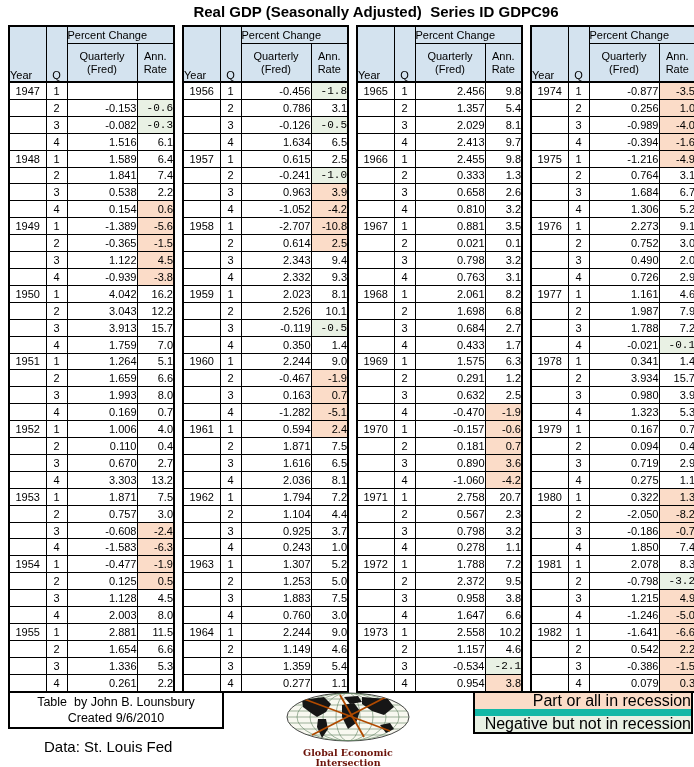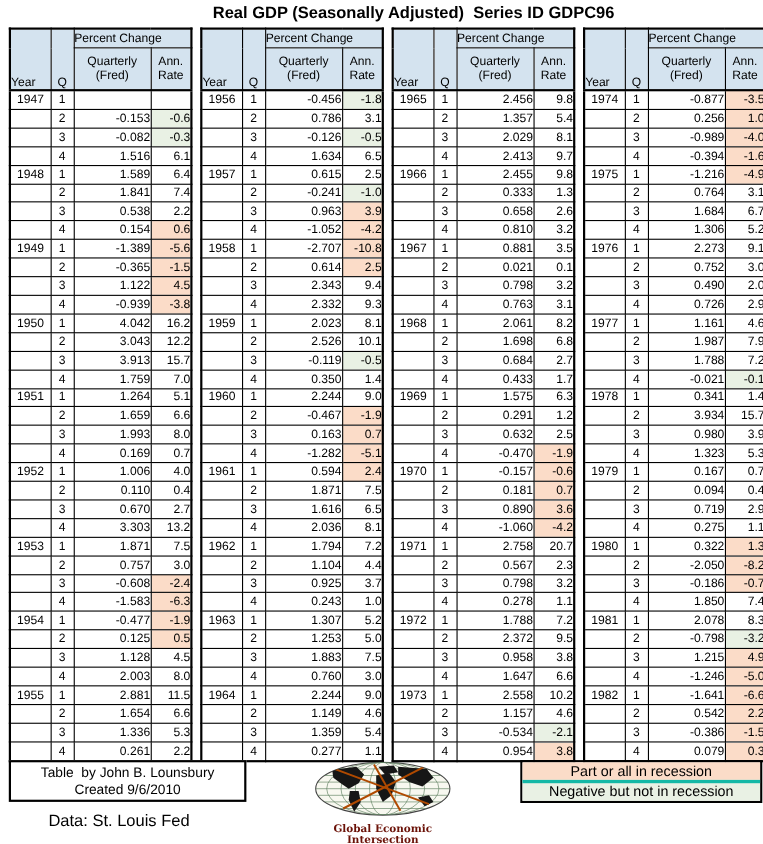--- a/index.html
+++ b/index.html
@@ -17,27 +17,27 @@
   .h-year{vertical-align:bottom;text-align:left;padding:0 0 1px 3px;height:54px;}
   .h-q{vertical-align:bottom;text-align:center;padding-bottom:1px;}
   .h-pc{text-align:left;padding-left:2px;height:16px;margin-left:20px;}
   .h-fred,.h-ann{text-align:center;height:36px;line-height:12.5px;vertical-align:middle;}
   .tbl tbody td{height:15.9px;}
   .c-year{text-align:center;}
   .c-q{text-align:center;}
   .c-fred{text-align:right;padding-right:4px;}
   .c-ann{text-align:right;padding-right:3px;}
   .flag-rec{background:var(--rec-bg,#fbdcc8);}
-  .flag-neg{background:var(--neg-bg,#e9f1e4);}
+  .flag-neg{background:var(--neg-bg,#e9f1e4);font-family:Liberation Mono, monospace;}
   .credit-box{position:absolute;left:8px;top:691px;width:212px;border:2px solid #000;
               background:#fff;text-align:center;font-size:12.5px;padding:1px 0;}
   .credit-box div{height:16px;line-height:16px;white-space:pre;}
   .legend{position:absolute;left:473px;top:691px;width:216px;border:2px solid #000;}
-  .legend-row{height:16px;line-height:16px;text-align:center;font-size:13px;}
-  .legend-row + .legend-row{border-top:3px solid #14b8a6;}
+  .legend-row{height:16px;line-height:16px;text-align:right;font-size:16px;}
+  .legend-row + .legend-row{border-top:7px solid #14b8a6;}
   .legend-row.rec{background:var(--rec-bg,#fbdcc8);}
   .legend-row.neg{background:var(--neg-bg,#e9f1e4);}
   .logo{position:absolute;left:280px;top:692px;width:136px;text-align:center;line-height:1;}
   .logo-name{font-family:"DejaVu Serif",serif;font-weight:bold;font-size:9.5px;
              color:#6b1208;margin-top:1px;}
   .data-source{position:absolute;left:44px;top:738px;font-size:15px;}
 </style>
 </head>
 <body>
 

